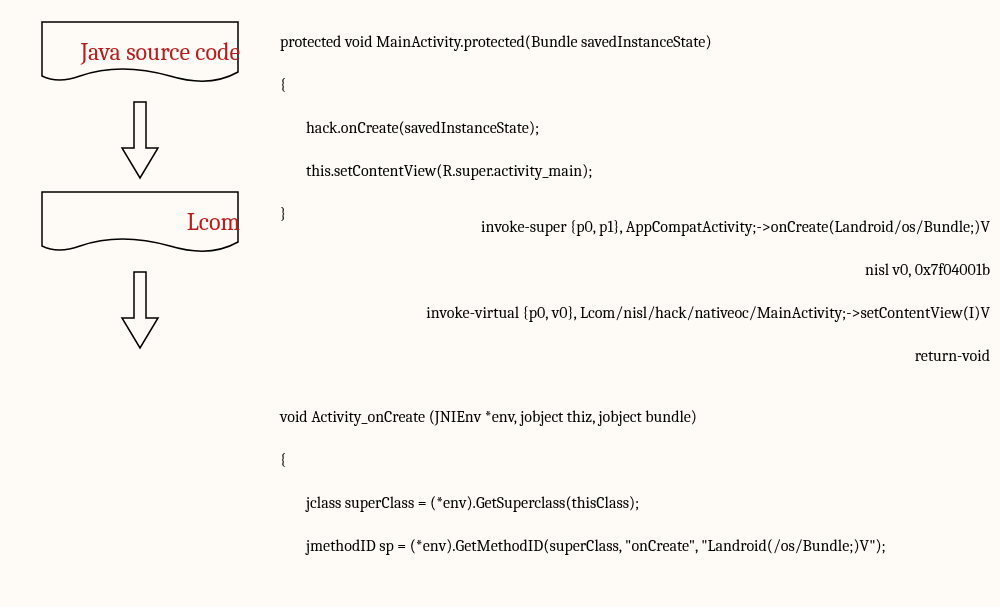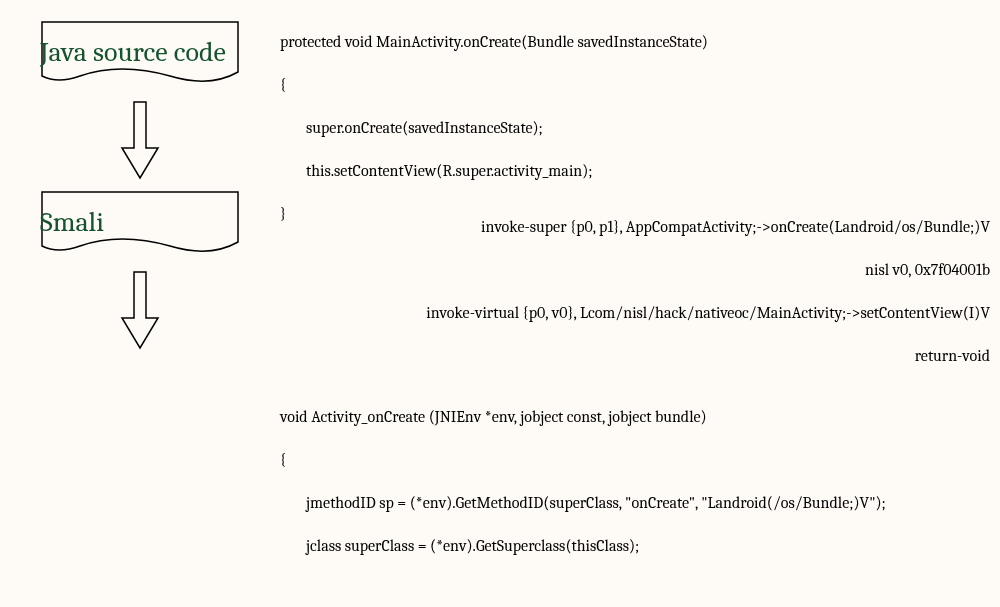--- a/index.html
+++ b/index.html
@@ -29,24 +29,24 @@
     display: flex;
     flex-direction: column;
     padding-left: 10px;
   }
   .doc-box {
     width: 200px;
     height: 70px;
     position: relative;
     display: flex;
     align-items: center;
-    justify-content: flex-start;
-    font-size: 28px;
+    justify-content: flex-end;
+    font-size: 24px;
     font-family: Cambria, Georgia, serif;
-    color: #14532d;
+    color: #b91c1c;
     text-align: center;
   }
   .doc-box svg {
     position: absolute;
     top: 0; left: 0;
     width: 100%; height: 100%;
   }
   .doc-box span {
     position: relative;
     z-index: 2;
@@ -92,54 +92,54 @@
     <div class="arrow">
       <svg viewBox="0 0 40 80">
         <path d="M14 2 L26 2 L26 48 L38 48 L20 78 L2 48 L14 48 Z" fill="#fefaf5" stroke="#000" stroke-width="1.5"></path>
       </svg>
     </div>
 
     <div class="doc-box">
       <svg viewBox="0 0 200 70">
         <path d="M2 2 L198 2 L198 52 Q170 68 130 56 Q80 42 40 56 Q18 64 2 56 Z" fill="#fefaf5" stroke="#000" stroke-width="1.5"></path>
       </svg>
-      <span>Smali</span>
+      <span>Lcom</span>
     </div>
 
     <div class="arrow">
       <svg viewBox="0 0 40 80">
         <path d="M14 2 L26 2 L26 48 L38 48 L20 78 L2 48 L14 48 Z" fill="#fefaf5" stroke="#000" stroke-width="1.5"></path>
       </svg>
     </div>
 
 
   </div>
 
   <div class="right-col">
 
     <div class="code-block section1">
-<div>protected void MainActivity.onCreate(Bundle savedInstanceState)</div>
+<div>protected void MainActivity.protected(Bundle savedInstanceState)</div>
 <div>{</div>
-<div class="indent">super.onCreate(savedInstanceState);</div>
+<div class="indent">hack.onCreate(savedInstanceState);</div>
 <div class="indent">this.setContentView(R.super.activity_main);</div>
 <div>}</div>
     </div>
 
     <div class="code-block section2">
 <div>invoke-super {p0, p1}, AppCompatActivity;-&gt;onCreate(Landroid/os/Bundle;)V</div>
 <div>nisl v0, 0x7f04001b</div>
 <div>invoke-virtual {p0, v0}, Lcom/nisl/hack/nativeoc/MainActivity;-&gt;setContentView(I)V</div>
 <div>return-void</div>
     </div>
 
     <div class="code-block section3">
-<div>void Activity_onCreate (JNIEnv *env, jobject const, jobject bundle)</div>
+<div>void Activity_onCreate (JNIEnv *env, jobject thiz, jobject bundle)</div>
 <div>{</div>
+<div class="indent">jclass superClass = (*env).GetSuperclass(thisClass);</div>
 <div class="indent">jmethodID sp = (*env).GetMethodID(superClass, "onCreate", "Landroid(/os/Bundle;)V");</div>
-<div class="indent">jclass superClass = (*env).GetSuperclass(thisClass);</div>
 
 
 
 
 
 
 
     </div>
 
   </div>

